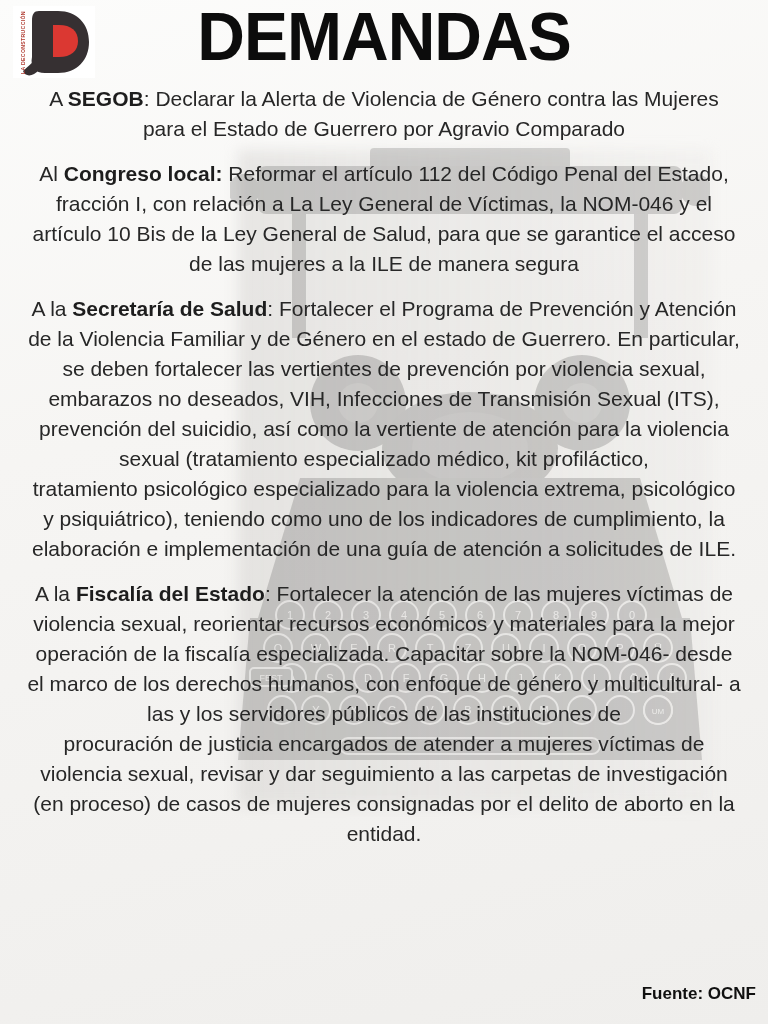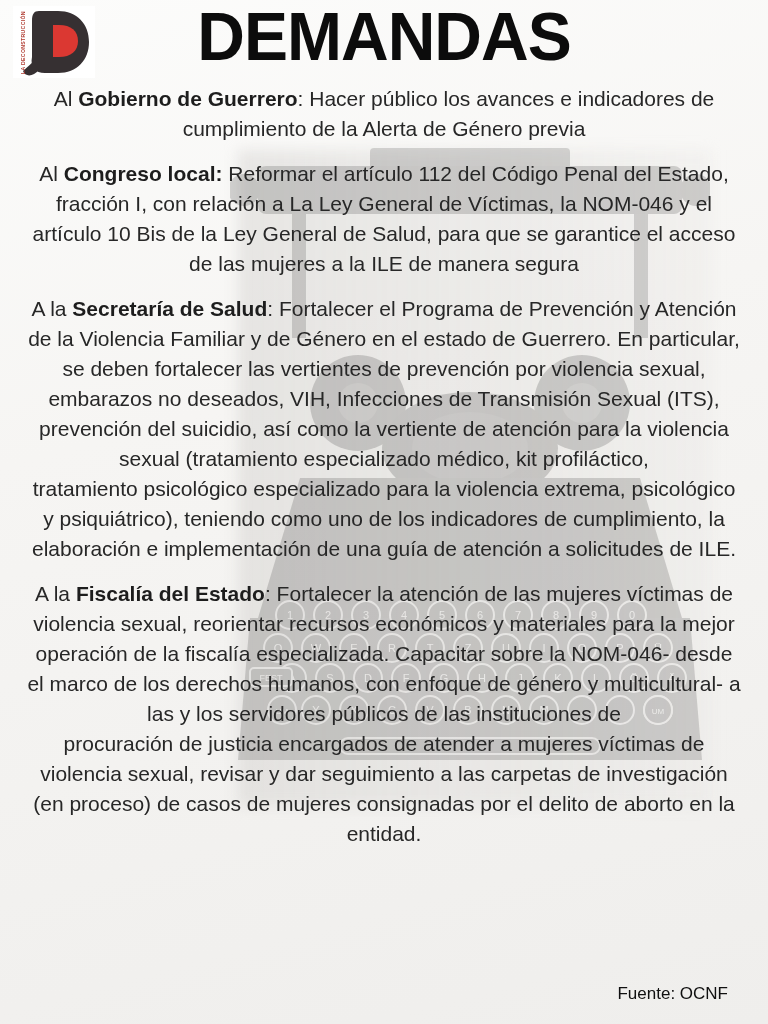--- a/index.html
+++ b/index.html
@@ -12,21 +12,21 @@
         filter:blur(7px);}
   .typewriter{position:absolute;left:230px;top:148px;width:480px;height:660px;opacity:.17;}
   .logo{position:absolute;left:13px;top:6px;width:82px;height:72px;background:#ffffff;}
   .logo svg{width:100%;height:100%;display:block;}
   h1.title{position:absolute;left:0;right:0;top:-6px;margin:0;text-align:center;
         font-size:66px;line-height:80px;font-weight:bold;letter-spacing:-1px;
         color:#0c0c0c;transform:scaleY(1.04);transform-origin:top center;}
   .demands{position:absolute;left:27px;right:27px;top:84px;text-align:center;color:#272727;}
   .demand{font-size:21px;line-height:30px;margin:0 0 15px 0;white-space:pre-line;}
   .demand strong{font-weight:700;color:#1d1d1d;}
-  .source{position:absolute;right:40px;top:984px;font-size:17px;font-weight:400;color:#101010;}
+  .source{position:absolute;right:12px;top:984px;font-size:17px;font-weight:700;color:#101010;}
 </style>
 </head>
 <body>
 
 <div class="page">
 
   <div class="photo-backdrop"></div>
 
   <svg class="typewriter" viewBox="0 0 480 660" aria-hidden="true">
     <rect x="140" y="0" width="200" height="24" rx="4" fill="#2a2a2a"></rect>
@@ -144,21 +144,21 @@
       <path d="M26 5 H45 C64 5 76 18 76 36 C76 54 64 67 45 67 H32 C22 67 17 61 19 51 L19 15 C19 8 21 5 26 5 Z" fill="#363032"></path>
       <path d="M26 64 C20 71 12 71 10 65 L20 56 Z" fill="#363032"></path>
       <path d="M40 19 H46 C58 19 65 25 65 35 C65 45 58 51 46 51 H40 Z" fill="#db3832"></path>
       <text transform="translate(12 68) rotate(-90)" font-size="5.2" letter-spacing="0.3" fill="#b03a30" font-family="Liberation Sans, sans-serif" font-weight="bold">LA DECONSTRUCCIÓN</text>
     </svg>
   </div>
 
   <h1 class="title">DEMANDAS</h1>
 
   <main class="demands">
-      <p class="demand"><span>Al </span><strong>Gobierno de Guerrero</strong><span>: Hacer público los avances e indicadores de cumplimiento de la Alerta de Género previa</span></p>
+      <p class="demand"><span>A </span><strong>SEGOB</strong><span>: Declarar la Alerta de Violencia de Género contra las Mujeres para el Estado de Guerrero por Agravio Comparado</span></p>
       <p class="demand"><span>Al </span><strong>Congreso local:</strong><span> Reformar el artículo 112 del Código Penal del Estado, fracción I, con relación a La Ley General de Víctimas, la NOM-046 y el artículo 10 Bis de la Ley General de Salud, para que se garantice el acceso de las mujeres a la ILE de manera segura</span></p>
       <p class="demand"><span>A la </span><strong>Secretaría de Salud</strong><span>: Fortalecer el Programa de Prevención y Atención de la Violencia Familiar y de Género en el estado de Guerrero. En particular, se deben fortalecer las vertientes de prevención por violencia sexual, embarazos no deseados, VIH, Infecciones de Transmisión Sexual (ITS), prevención del suicidio, así como la vertiente de atención para la violencia sexual (tratamiento especializado médico, kit profiláctico,
 tratamiento psicológico especializado para la violencia extrema, psicológico y psiquiátrico), teniendo como uno de los indicadores de cumplimiento, la elaboración e implementación de una guía de atención a solicitudes de ILE.</span></p>
       <p class="demand"><span>A la </span><strong>Fiscalía del Estado</strong><span>: Fortalecer la atención de las mujeres víctimas de violencia sexual, reorientar recursos económicos y materiales para la mejor operación de la fiscalía especializada. Capacitar sobre la NOM-046- desde el marco de los derechos humanos, con enfoque de género y multicultural- a las y los servidores públicos de las instituciones de
 procuración de justicia encargados de atender a mujeres víctimas de violencia sexual, revisar y dar seguimiento a las carpetas de investigación (en proceso) de casos de mujeres consignadas por el delito de aborto en la entidad.</span></p>
     </main>
 
   <div class="source">Fuente: OCNF</div>
 
 </div>

